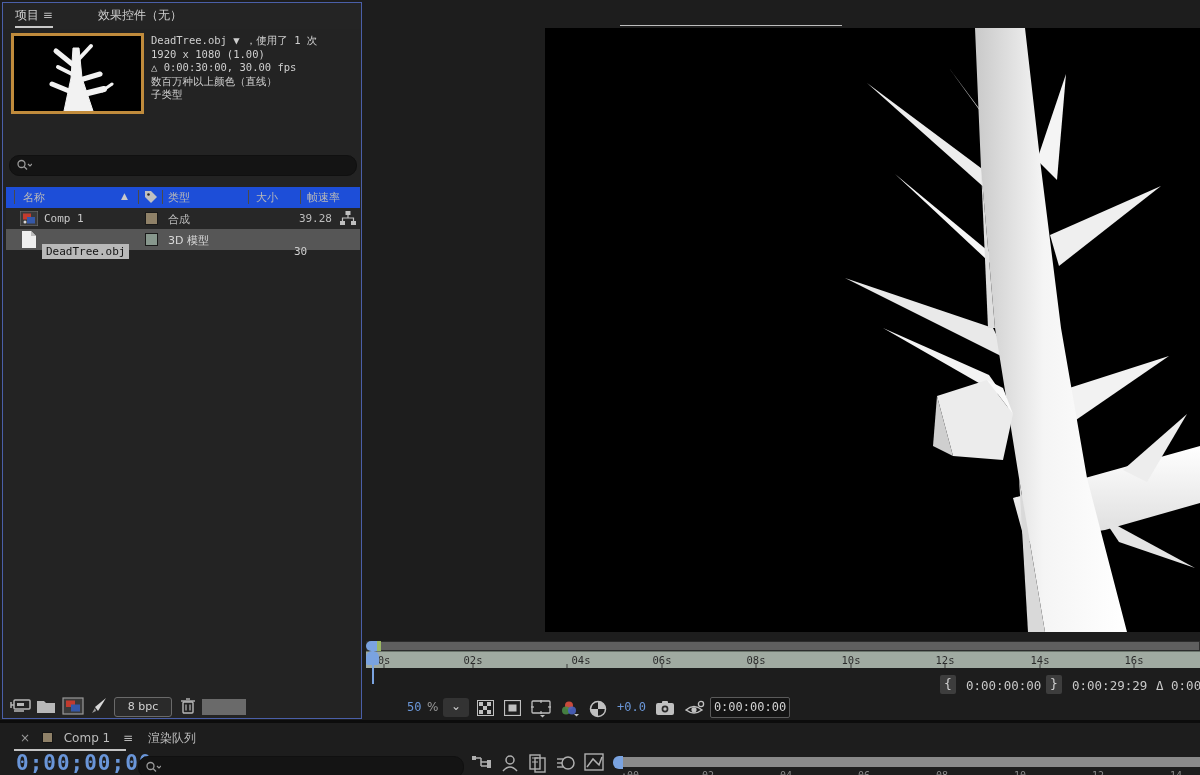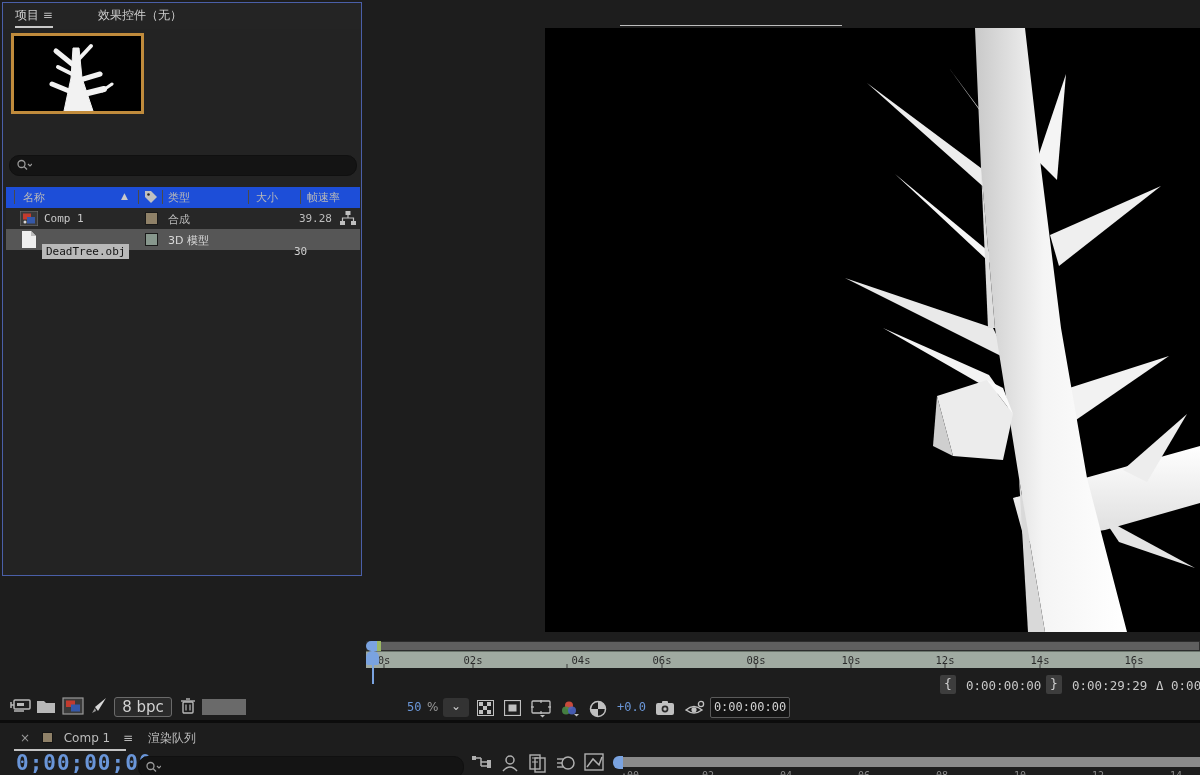--- a/index.html
+++ b/index.html
@@ -3,21 +3,21 @@
 <meta charset="utf-8">
 <style>
   * { margin:0; padding:0; box-sizing:border-box; }
   html,body { width:1200px; height:775px; overflow:hidden; background:#151515; }
   body { font-family:"DejaVu Sans", sans-serif; font-size:12px; color:#c5c5c5; }
   #screen { position:relative; width:1200px; height:775px; background:#1d1d1d; }
   .mono { font-family:"DejaVu Sans Mono", monospace; }
   .abs { position:absolute; }
 
   
-  #project-panel { left:2px; top:2px; width:360px; height:574px;
+  #project-panel { left:2px; top:2px; width:360px; height:717px;
     background:#232323; border:1px solid #4a5fa8; }
   .ptabs { left:0; top:0; width:100%; height:26px; background:#242424; }
   .ptab { position:absolute; top:0; height:25px; line-height:25px; color:#cfcfcf; font-size:12px; }
   .ptab.active { border-bottom:2px solid #c8c8c8; }
   .menu-glyph { color:#b9b9b9; font-size:12px; }
 
   #thumb { left:8px; top:30px; width:133px; height:81px; background:#000;
     border:3px solid #c08b3c; }
   #info-block { left:148px; top:31px; width:210px; line-height:13.5px;
     font-size:10.5px; color:#cfcfcf; white-space:nowrap; }
@@ -33,21 +33,21 @@
   .th-sep { position:absolute; top:3px; width:1px; height:14px; background:#4a4a4a; }
   .row { position:absolute; left:3px; width:354px; height:21px; font-size:11px; }
   .row.selected { background:#565656; }
   .swatch { position:absolute; width:13px; height:13px; top:4px; border:1px solid #1a1a1a; }
   .name-hl { background:#b9b9b9; color:#141414; padding:1px 4px; }
 
   
   #proj-footer { left:1px; top:694px; width:356px; height:22px; }
   .ficon { position:absolute; top:0; }
   #bpc-btn { left:110px; top:0; width:58px; height:20px; border:1px solid #6a6a6a;
-    border-radius:3px; text-align:center; line-height:18px; font-size:15px; color:#d2d2d2; background:#2a2a2a;}
+    border-radius:3px; text-align:center; line-height:18px; font-size:11px; color:#d2d2d2; background:#2a2a2a;}
   #footer-rect { left:198px; top:2px; width:44px; height:16px; background:#6a6a6a; }
 
   
   #viewer-tabs { left:365px; top:0; width:835px; height:28px; background:#1d1d1d; }
   .vtab { position:absolute; top:0; height:26px; line-height:26px; color:#b5b5b5; font-size:12px; white-space:nowrap; }
   .vtab .sw { display:inline-block; width:11px; height:11px; vertical-align:-1px; margin-right:6px; border:1px solid #141414; }
   #vtab-active-underline { left:620px; top:25px; width:222px; height:1px; background:#bdbdbd; }
 
   #viewport { left:545px; top:28px; width:655px; height:604px; background:#000; overflow:hidden; }
 
@@ -120,20 +120,27 @@
           <line x1="58" y1="38" x2="44" y2="31" stroke-width="4"></line>
           <line x1="64" y1="24" x2="77" y2="10" stroke-width="4"></line>
           <line x1="66" y1="44" x2="86" y2="38" stroke-width="5"></line>
           <line x1="55" y1="55" x2="38" y2="48" stroke-width="5"></line>
           <line x1="70" y1="58" x2="90" y2="53" stroke-width="6"></line>
           <line x1="88" y1="55" x2="98" y2="48" stroke-width="3"></line>
         </g>
       </svg>
     </div>
 
+    <div id="info-block" class="abs mono">
+      <div>DeadTree.obj ▼ ，使用了 1 次</div>
+      <div>1920 x 1080 (1.00)</div>
+      <div>△ 0:00:30:00, 30.00 fps</div>
+      <div>数百万种以上颜色（直线）</div>
+      <div>子类型</div>
+    </div>
 
     <div id="proj-search" class="abs searchbox">
       <svg width="16" height="13" viewBox="0 0 16 13">
         <circle cx="5.5" cy="5" r="3.5" fill="none" stroke="#9a9a9a" stroke-width="1.3"></circle>
         <line x1="8" y1="7.5" x2="11" y2="10.5" stroke="#9a9a9a" stroke-width="1.3"></line>
         <path d="M12,5 l2,2 l2,-2" fill="none" stroke="#9a9a9a" stroke-width="1.2"></path>
       </svg>
     </div>
 
     <div id="tbl-header" class="abs">

